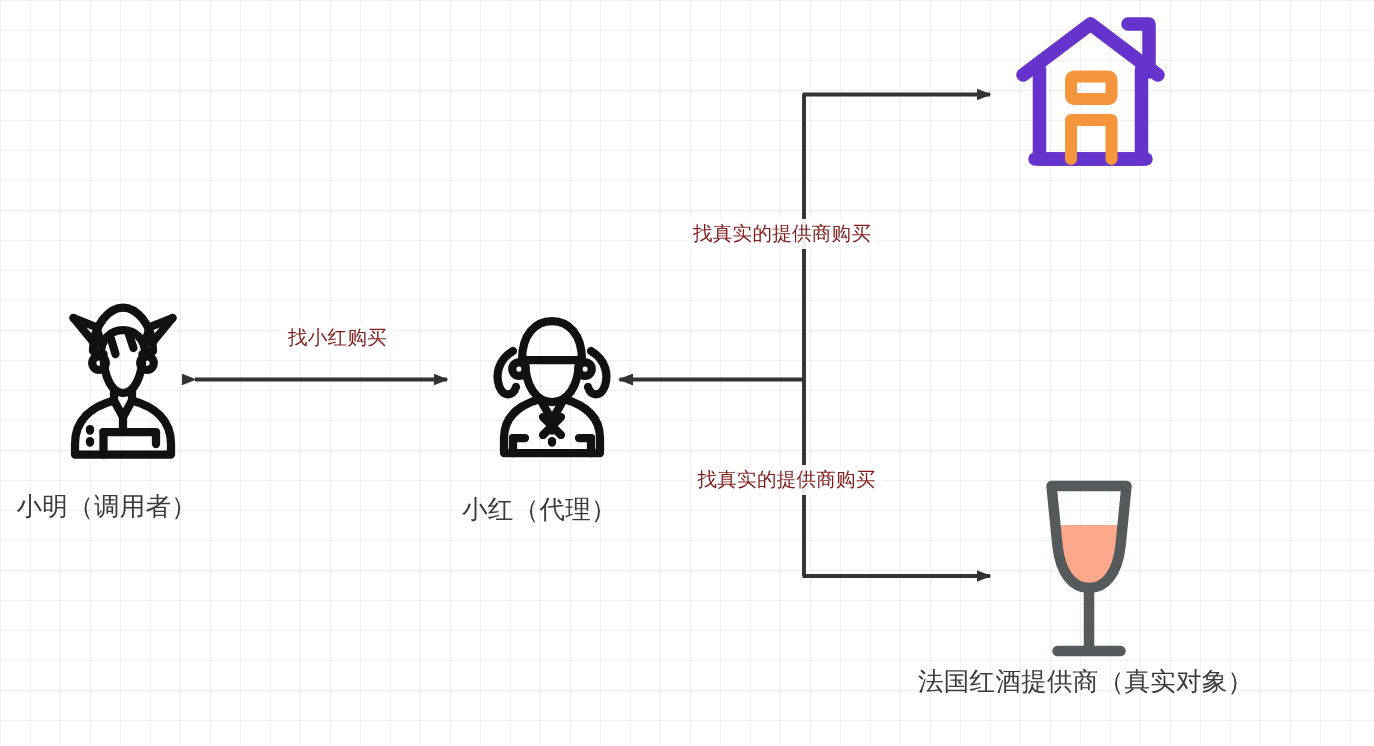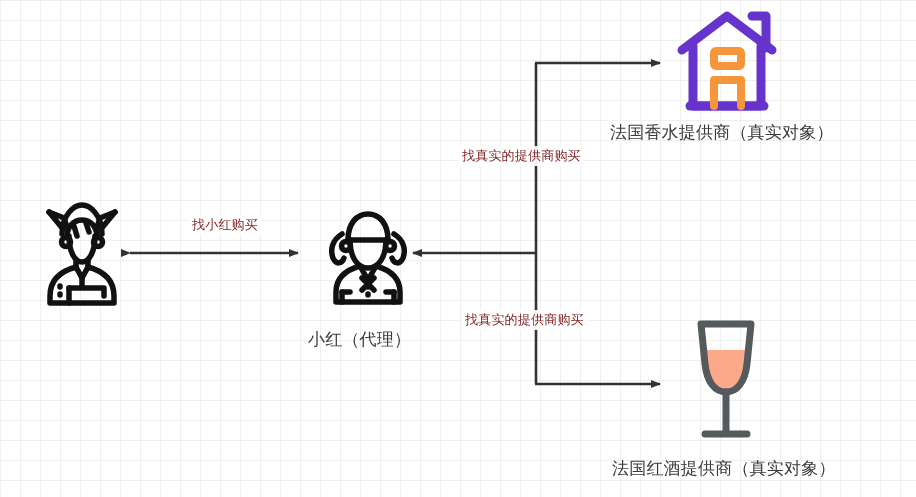--- a/index.html
+++ b/index.html
@@ -116,20 +116,21 @@
         <path d="M40,71 L46,82 L52,71"></path>
         <path d="M46,82 L46,90"></path>
 
         <path d="M33,92 L33,107"></path>
         <path d="M33,92 L68,92 L68,100"></path>
 
         <path d="M24,90 L24,91 M24,98 L24,99"></path>
       </g>
     </svg>
   </div>
+  <div class="node-label" style="left:11px; top:326px;">小明（调用者）</div>
 
   <div class="node" style="left:324px; top:206px;">
     <svg class="icon-svg" width="88" height="100" viewBox="0 0 88 100">
       <g fill="none" stroke="#111111" stroke-width="5.5" stroke-linejoin="round" stroke-linecap="round">
 
         <path d="M18,28 C8,34 6,44 9,52 C12,59 18,58 20,52"></path>
         <path d="M70,28 C80,34 82,44 79,52 C76,59 70,58 68,52"></path>
 
         <path d="M24,34 C24,17 33,8 44,8 C55,8 64,17 64,34"></path>
 
@@ -166,21 +167,20 @@
         <path d="M21,40 L21,100 L89,100 L89,40" stroke="#6633CC" stroke-width="9"></path>
 
         <path d="M18,100 L92,100" stroke="#6633CC" stroke-width="9"></path>
 
         <rect x="42" y="45" width="27" height="15" rx="2" stroke="#F5963C" stroke-width="8"></rect>
 
         <path d="M42,100 L42,74 L69,74 L69,100" stroke="#F5963C" stroke-width="8"></path>
       </g>
     </svg>
   </div>
-  <div class="node-label" style="left:610px; top:121px;">法国香水提供商（真实对象）</div>
 
   <div class="node" style="left:681px; top:316px;">
     <svg class="icon-svg" width="90" height="126" viewBox="0 0 90 126">
 
       <defs>
         <clipPath id="bowlClip">
           <path d="M20,8 L70,8 L66,48 C64,66 56,76 45,76 C34,76 26,66 24,48 Z"></path>
         </clipPath>
       </defs>
       <g clip-path="url(#bowlClip)">
@@ -189,21 +189,21 @@
       <g fill="none" stroke="#555A5C" stroke-width="7" stroke-linejoin="round" stroke-linecap="round">
 
         <path d="M20,8 L70,8 L66,48 C64,66 56,76 45,76 C34,76 26,66 24,48 Z"></path>
 
         <path d="M45,76 L45,114"></path>
 
         <path d="M24,118 L66,118"></path>
       </g>
     </svg>
   </div>
-  <div class="node-label" style="left:612px; top:457px;">法国红酒提供商（真实对象）</div>
+  <div class="node-label" style="left:612px; top:443px;">法国红酒提供商（真实对象）</div>
 
   <div class="edge-label" style="left:156px; top:215px;margin-left:32px;">找小红购买</div>
 
   <div class="edge-label" style="left:458px; top:146px;">找真实的提供商购买</div>
 
   <div class="edge-label" style="left:461px; top:310px;">找真实的提供商购买</div>
 
 </div>
 
 </body></html>

